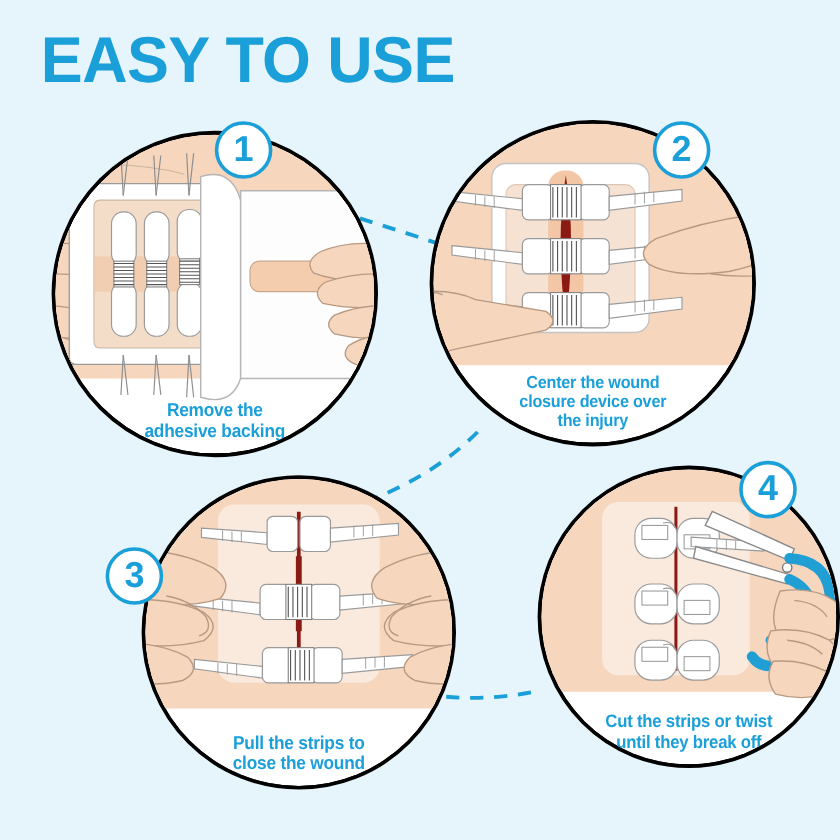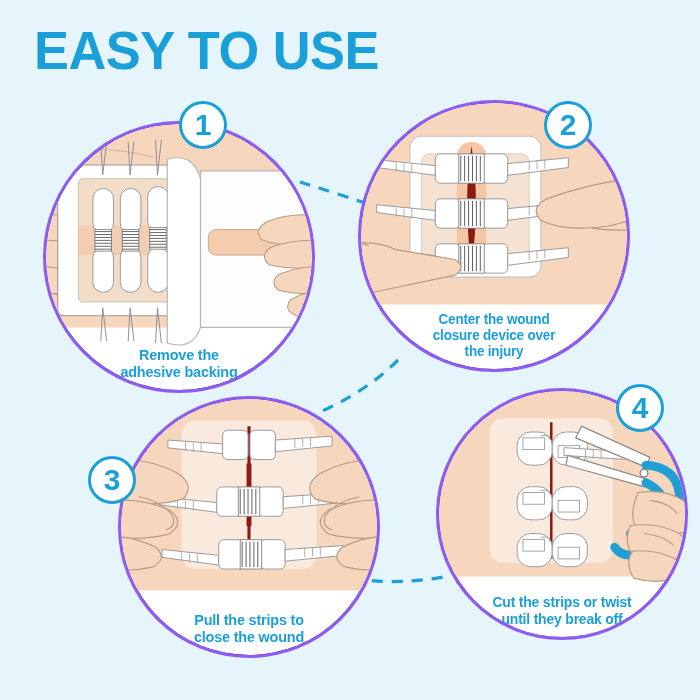--- a/index.html
+++ b/index.html
@@ -43,22 +43,22 @@
     width: 700px;
     height: 700px;
     pointer-events: none;
   }
   
   .step {
     position: absolute;
     border-radius: 50%;
     overflow: hidden;
     box-sizing: border-box;
-    border: 3px solid #8b5cf6;
-    background: #701a75;
+    border: 3px solid #000000;
+    background: #000000;
   }
   .step-art {
     position: absolute;
     inset: 0;
   }
   .step-caption {
     position: absolute;
     left: 0;
     right: 0;
     bottom: 10px;
@@ -101,21 +101,21 @@
 <div id="root">
 
   <div id="page-title">EASY TO USE</div>
 
   <svg id="connectors" viewBox="0 0 700 700">
     <path d="M 300 182 Q 345 196 398 214" fill="none" stroke="#1a9fd9" stroke-width="3.2" stroke-dasharray="11 9" stroke-linecap="butt"></path>
     <path d="M 398 360 Q 360 398 300 420" fill="none" stroke="#1a9fd9" stroke-width="3.2" stroke-dasharray="11 9" stroke-linecap="butt"></path>
     <path d="M 352 578 Q 398 586 448 576" fill="none" stroke="#1a9fd9" stroke-width="3.2" stroke-dasharray="11 9" stroke-linecap="butt"></path>
   </svg>
 
-  <div class="step step-1" style="left:43px; top:121px; width:272px; height:272px;">
+  <div class="step step-1" style="left:43px; top:109px; width:272px; height:272px;">
     <svg class="step-art" viewBox="0 0 272 272">
       <defs>
         <clipPath id="clip1">
             <circle cx="136" cy="136" r="136"></circle>
           </clipPath>
       </defs>
       <g clip-path="url(#clip1)">
         <rect x="0" y="0" width="272" height="272" fill="#ffffff"></rect>
 
         <path d="M -10 -10 H 282 V 208 H -10 Z" fill="#f6d6bd"></path>
@@ -439,21 +439,21 @@
     </svg>
     <div class="step-caption">
       <div>Pull the strips to</div>
       <div>close the wound</div>
     </div>
   </div>
   <div class="badge" style="left:88px; top:456px;">
     <span>3</span>
   </div>
 
-  <div class="step step-4" style="left:436px; top:388px; width:252px; height:252px;">
+  <div class="step step-4" style="left:448px; top:388px; width:252px; height:252px;">
     <svg class="step-art" viewBox="0 0 252 252">
       <defs>
         <clipPath id="clip4">
             <circle cx="126" cy="126" r="126"></circle>
           </clipPath>
       </defs>
       <g clip-path="url(#clip4)">
         <rect x="0" y="0" width="252" height="252" fill="#ffffff"></rect>
         <path d="M -10 -10 H 262 V 190 H -10 Z" fill="#f6d6bd"></path>
 

